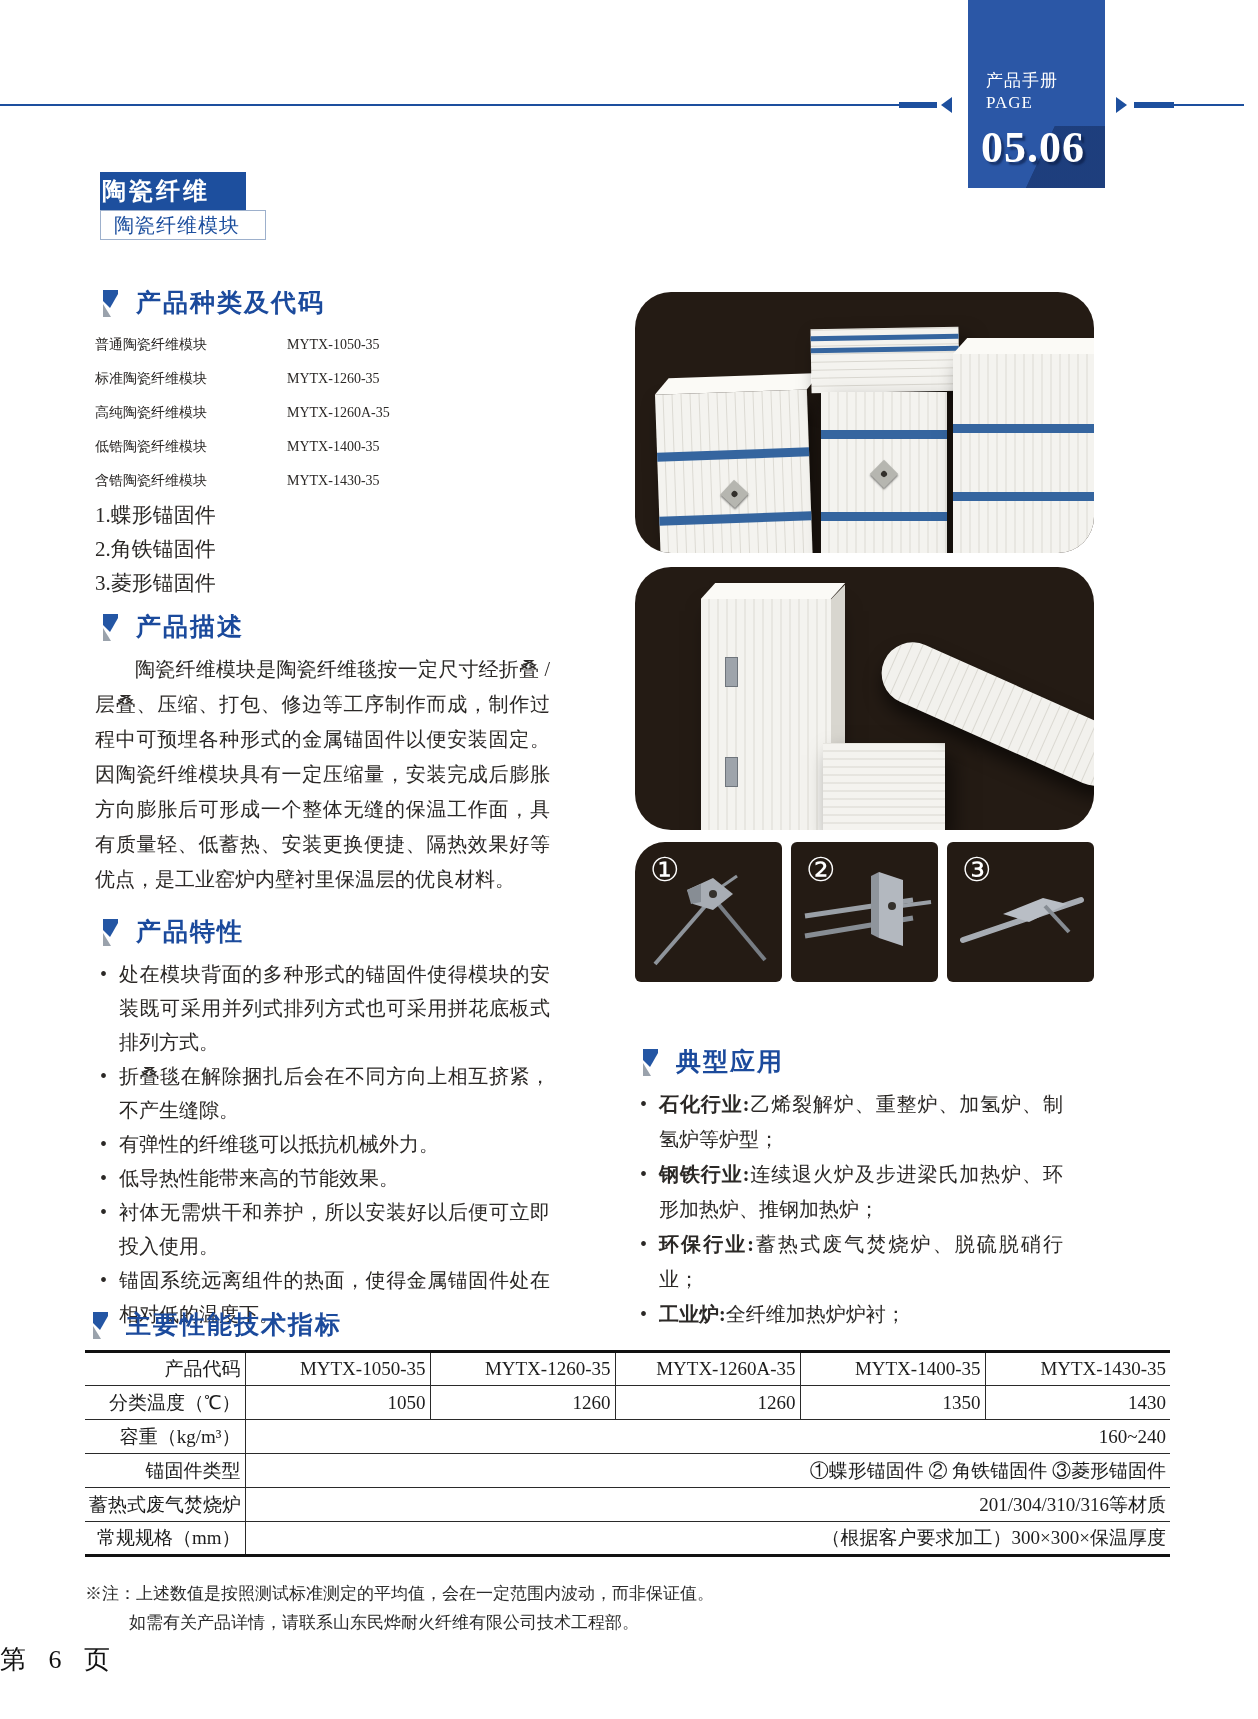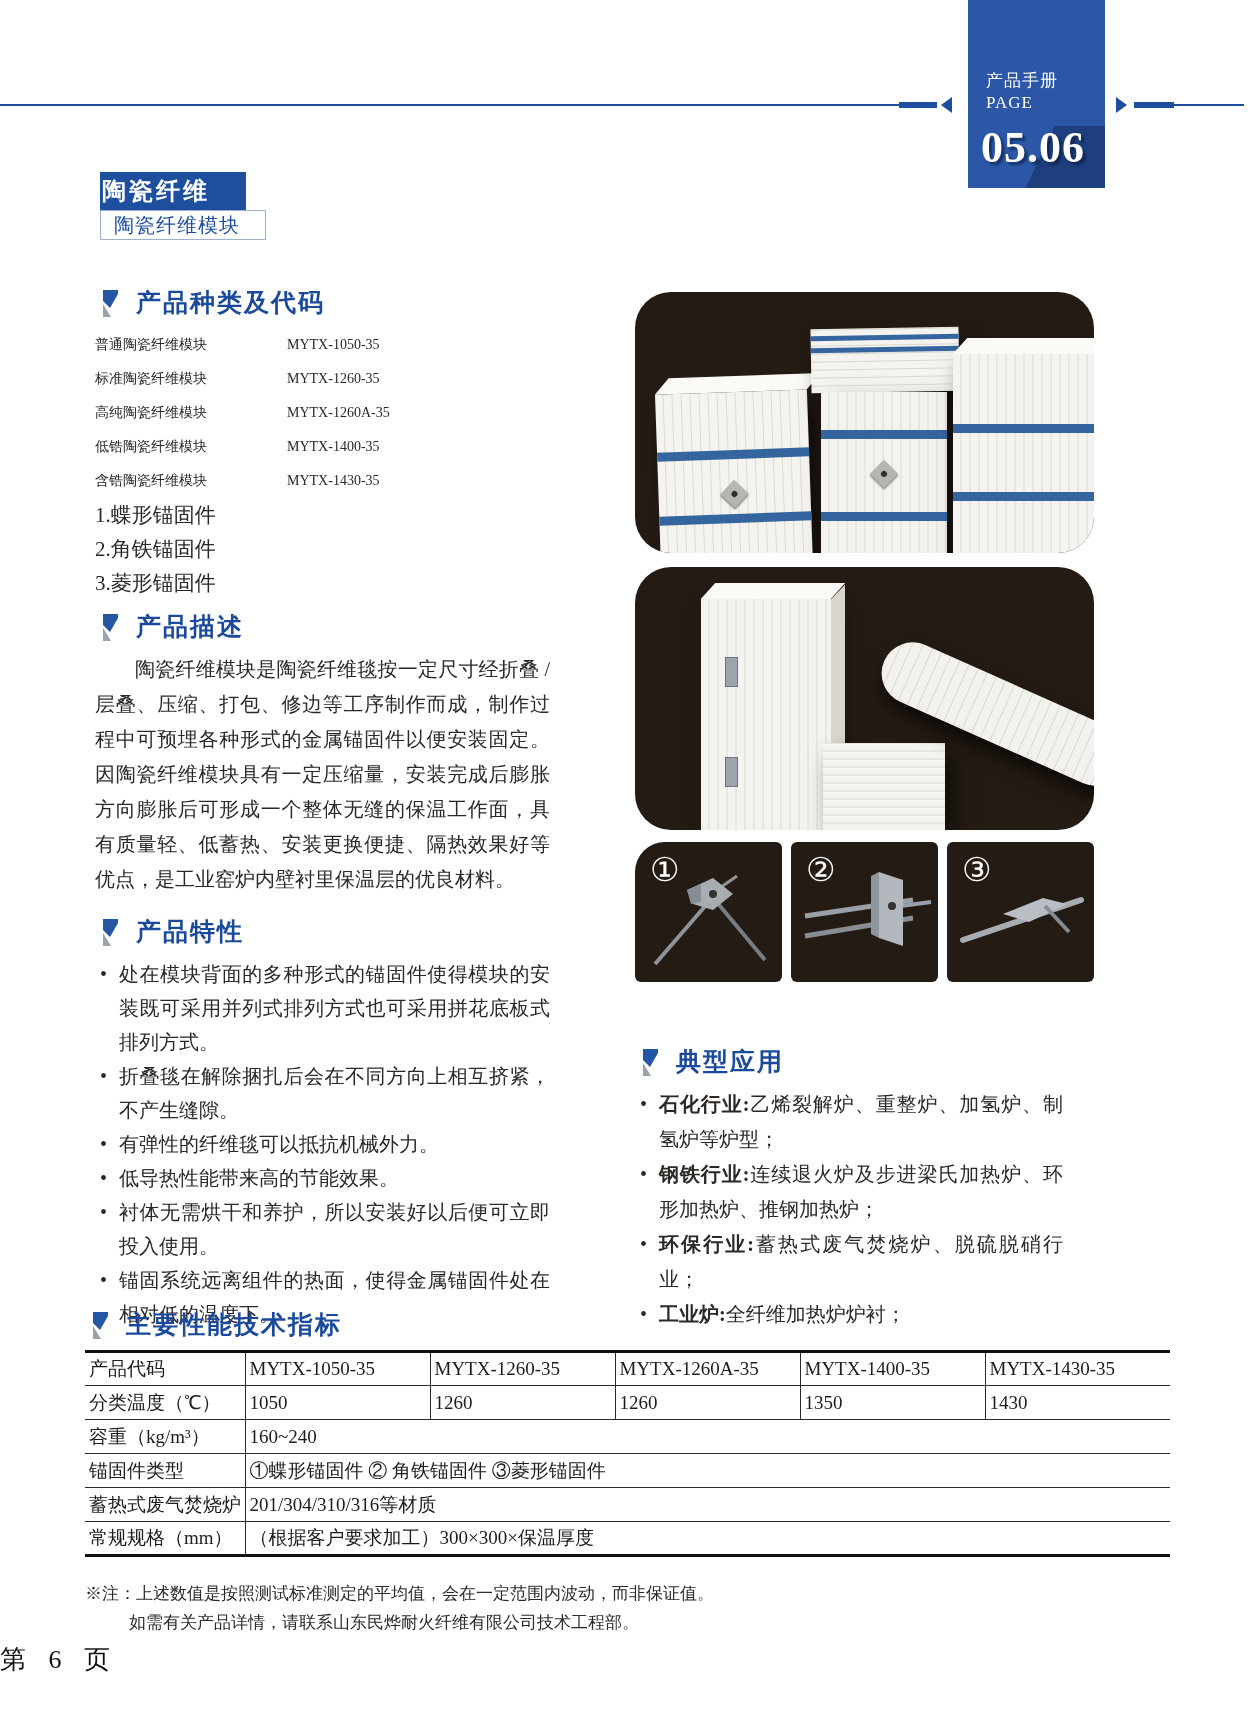--- a/index.html
+++ b/index.html
@@ -69,21 +69,21 @@
 .anchors{position:absolute;left:0;top:550px;width:459px;height:140px;display:flex;gap:9px}
 .apanel{position:relative;width:147px;height:140px;background:#241b14;border-radius:6px;overflow:hidden}
 .apanel.first{border-radius:30px 6px 6px 6px}
 .apanel .cnum{position:absolute;left:15px;top:8px;color:#fff;font-size:33px;z-index:2}
 .apps{position:absolute;left:0;top:755px;width:428px}
 .apps .feat{line-height:35px}
 
 
 .table-sec{position:absolute;left:85px;top:1310px;width:1085px}
 .spec{border-collapse:collapse;width:1085px;table-layout:fixed;font-size:19px;color:#1c1c1c;margin-top:4px}
-.spec td{height:34px;text-align:left;border-left:1px solid #2a2a2a;padding:0 4px;overflow:hidden;white-space:nowrap}
+.spec td{height:34px;text-align:right;border-left:1px solid #2a2a2a;padding:0 4px;overflow:hidden;white-space:nowrap}
 .spec td:first-child{border-left:none}
 .spec tr{border-bottom:1px solid #2a2a2a}
 .spec tr:first-child{border-top:3px solid #111}
 .spec tr:last-child{border-bottom:3px solid #111}
 .notes{margin-top:22px;font-size:17px;color:#2b2b2b;line-height:29px}
 .notes .n2{padding-left:44px}
 
 
 .footer{position:absolute;left:0;top:1642px;width:100%;text-align:left;font-size:26px;letter-spacing:8px;color:#111}
 </style>

